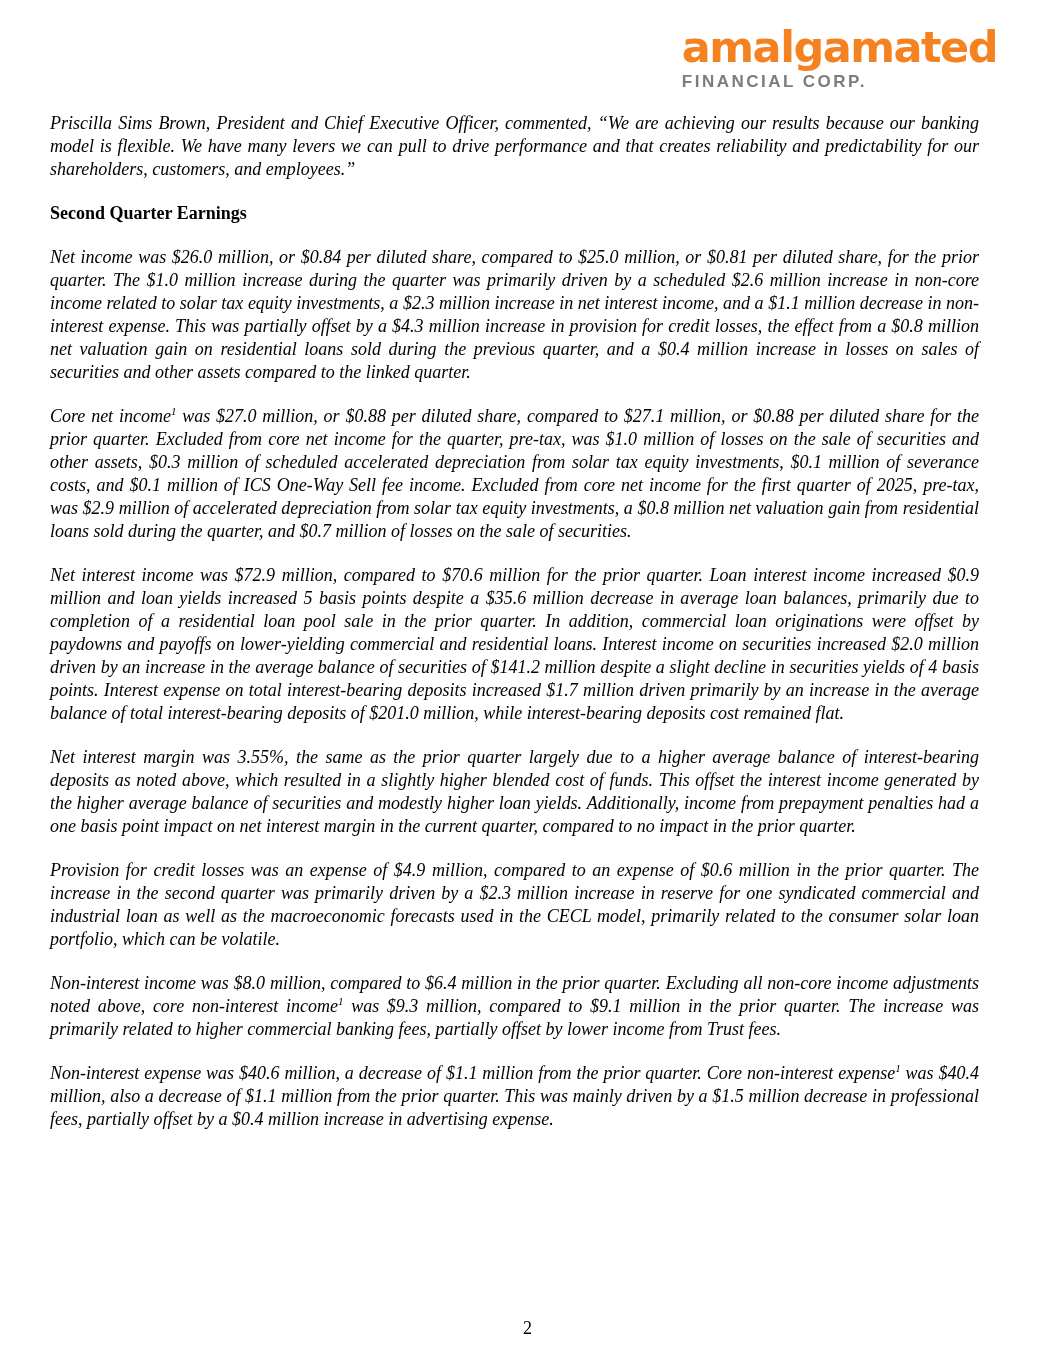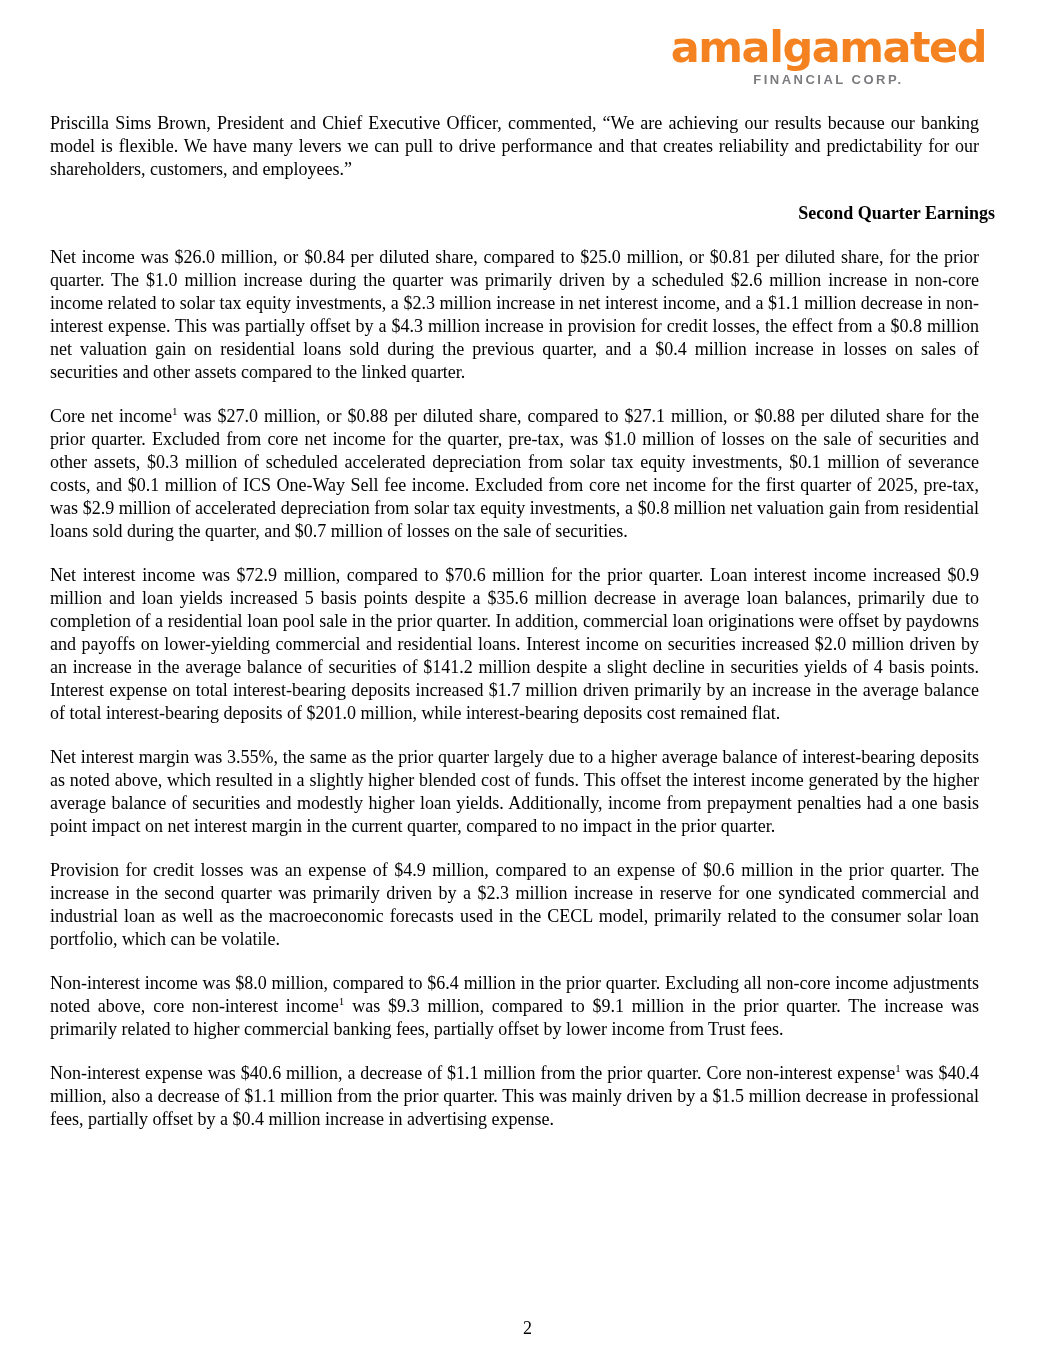--- a/index.html
+++ b/index.html
@@ -9,56 +9,57 @@
     width: 1055px;
     height: 1365px;
     background: #ffffff;
     font-family: "Liberation Serif", serif;
     color: #000000;
     overflow: hidden;
   }
   .logo {
     position: absolute;
     top: 26px;
-    right: 69px;
-    text-align: center;
+    right: 58px;
+    text-align: left;
     user-select: none;
   }
   .logo-brand {
     font-family: "DejaVu Sans", sans-serif;
     font-weight: bold;
     font-size: 43px;
     line-height: 1;
     letter-spacing: -1.5px;
   }
   .logo-subtitle {
     font-family: "Liberation Sans", sans-serif;
     font-weight: bold;
-    font-size: 13px;
+    font-size: 17px;
     letter-spacing: 2.5px;
     margin-top: 3px;
   }
   .content {
     position: absolute;
     top: 112px;
     left: 50px;
     width: 945px;
   }
   .para {
     margin: 0 16px 21px 0;
     font-size: 18px;
     line-height: 23px;
     text-align: justify;
+    font-style: italic;
   }
   .heading {
     margin: 0 0 21px 0;
     font-size: 18px;
     line-height: 23px;
     font-weight: bold;
-    text-align: right;
+    text-align: left;
   }
   sup.fnref {
     font-size: 11px;
     line-height: 0;
     vertical-align: super;
   }
   .page-number {
     position: absolute;
     left: 0;
     right: 0;

